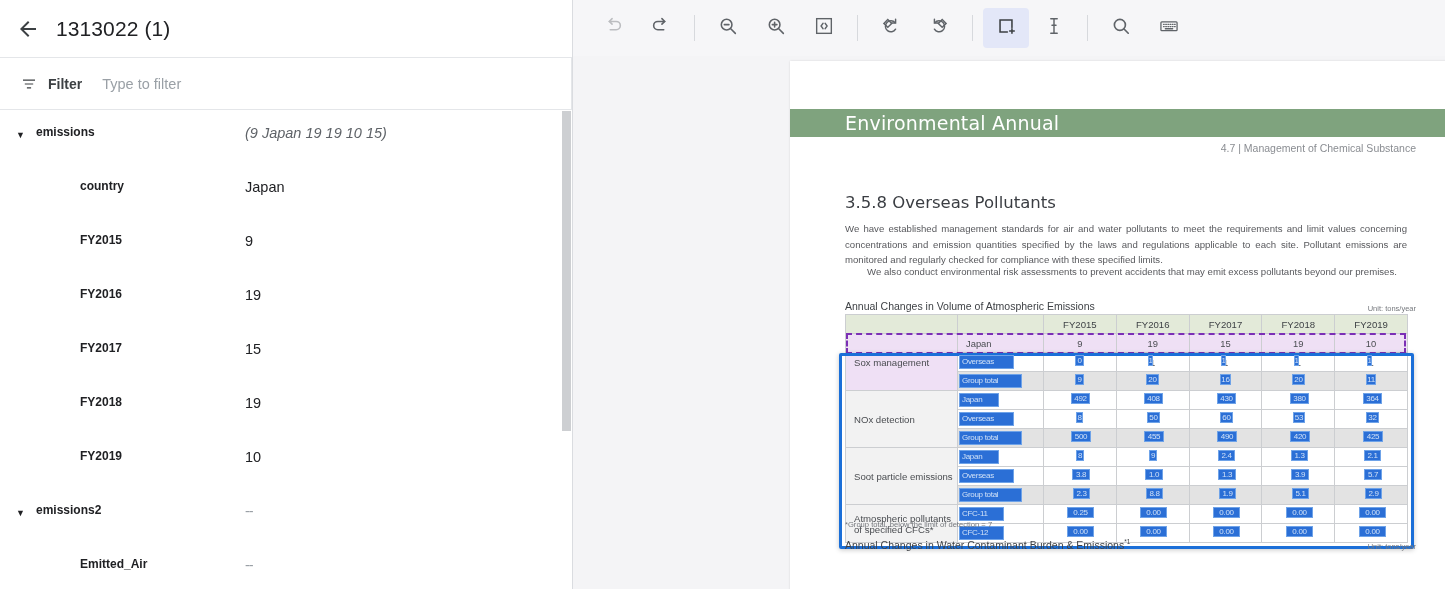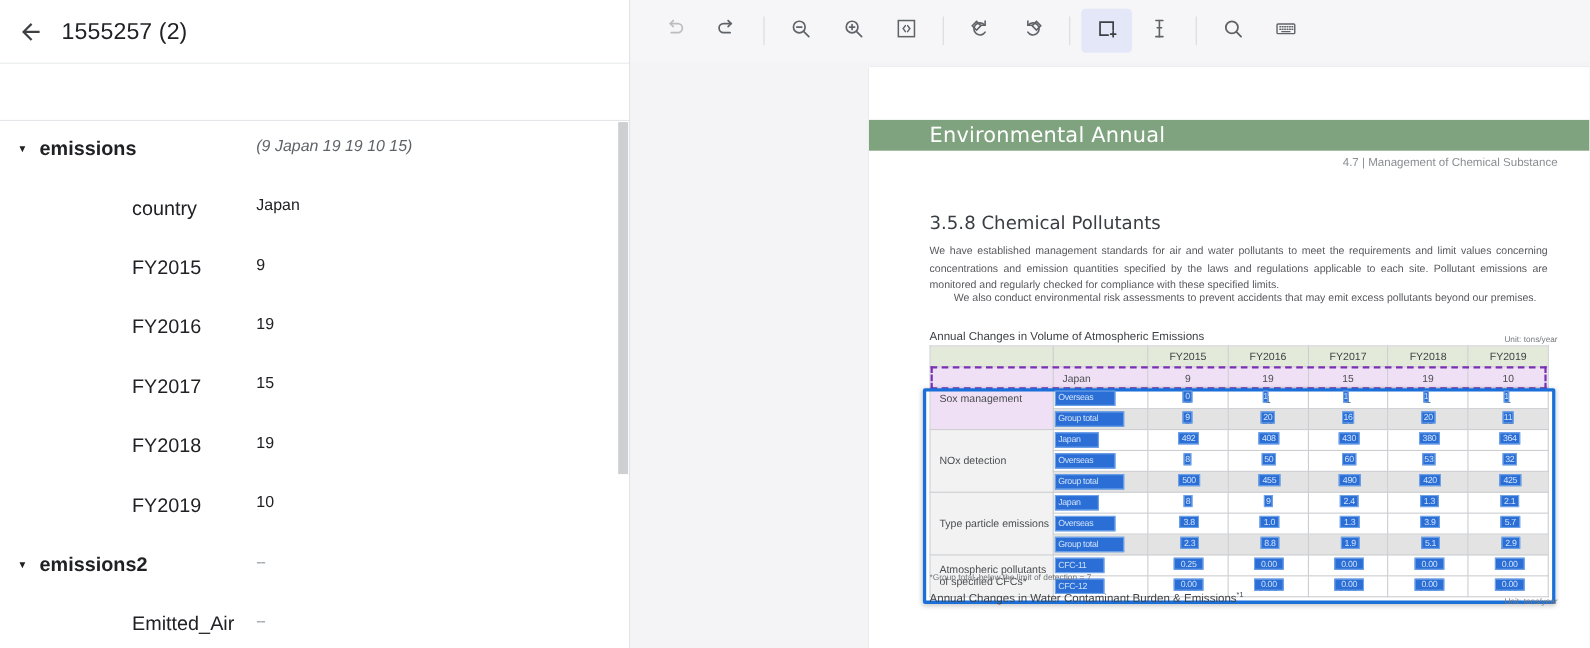--- a/index.html
+++ b/index.html
@@ -82,27 +82,27 @@
     height: 54px; padding-top: 14px;
     cursor: pointer;
   }
   .trow.group { }
   .caret {
     width: 20px; margin-left: 16px; flex: 0 0 auto;
     color: #202124; font-size: 9px; line-height: 16px;
     padding-top: 2px;
   }
   .tkey {
-    font-size: 18px; color: #202124; font-weight: bold;
+    font-size: 12px; color: #202124; font-weight: bold;
     white-space: nowrap;
   }
   .trow.group .tkey { margin-left: 0; }
-  .trow.child .tkey { margin-left: 84px; font-weight: normal; }
+  .trow.child .tkey { margin-left: 44px; font-weight: bold; }
   .tval {
-    position: absolute; left: 233px;
+    position: absolute; left: 245px;
     font-size: 14.5px; color: #202124; white-space: nowrap;
   }
   .tval.meta { color: #5f6368; font-style: italic; }
   .tval.dash { color: #9aa0a6; letter-spacing: -1px; }
   .trow-wrap { position: relative; }
 
   
   #left-scrollbar {
     position: absolute; right: 0px; top: 111px;
     width: 12px; height: 478px; background: #fff;
@@ -278,24 +278,33 @@
   <div id="left-panel">
 
     <div id="panel-header">
       <div id="back-button">
         <span>
           <svg width="24" height="24" viewBox="0 0 24 24">
             <path d="M20 11H7.8l5.6-5.6L12 4l-8 8 8 8 1.4-1.4L7.8 13H20z" fill="#3c4043"></path>
           </svg>
         </span>
       </div>
-      <div id="doc-title">1555257 (2)</div>
+      <div id="doc-title">1313022 (1)</div>
     </div>
 
     <div id="filter-bar">
+      <div id="filter-zone">
+        <span id="filter-icon">
+          <svg width="18" height="18" viewBox="0 0 24 24">
+            <path d="M4 6h16v1.6H4zM6.4 11.2h11.2v1.6H6.4zM9.2 16.4h5.6V18H9.2z" fill="#3c4043"></path>
+          </svg>
+        </span>
+        <span id="filter-label">Filter</span>
+        <input id="filter-input" type="text" placeholder="Type to filter" style="">
+      </div>
     </div>
 
     <div id="tree">
       <div class="trow-wrap">
         <div class="trow group">
             <span class="caret">▼</span>
             <span class="tkey">emissions</span>
           </div>
         <span class="tval meta" style="top:14px">(9 Japan 19 19 10 15)</span>
       </div>
@@ -462,21 +471,21 @@
     </div>
   </div>
 
   <div id="doc-area">
     <div id="page">
 
       <div id="green-band">
         <span id="band-title">Environmental Annual</span>
       </div>
       <div id="section-ref">4.7  |  Management of Chemical Substance</div>
-      <div id="sec-heading">3.5.8 Chemical Pollutants</div>
+      <div id="sec-heading">3.5.8 Overseas Pollutants</div>
       <div class="body-p" id="para2">We also conduct environmental risk assessments to prevent accidents that may emit excess pollutants beyond our premises.</div>
       <div class="body-p" id="para1">We have established management standards for air and water pollutants to meet the requirements and limit values concerning concentrations and emission quantities specified by the laws and regulations applicable to each site. Pollutant emissions are monitored and regularly checked for compliance with these specified limits.</div>
 
       <div id="tbl-caption">Annual Changes in Volume of Atmospheric Emissions</div>
       <div id="tbl-unit">Unit: tons/year</div>
 
       <table id="etable">
         <colgroup>
           <col class="c0">
             <col class="c1">
@@ -543,21 +552,21 @@
           <tr>
             <td class="sub shade">Group total</td>
             <td class="shade">500</td>
             <td class="shade">455</td>
             <td class="shade">490</td>
             <td class="shade">420</td>
             <td class="shade">425</td>
           </tr>
 
           <tr>
-            <td class="cat" rowspan="3">Type particle emissions</td>
+            <td class="cat" rowspan="3">Soot particle emissions</td>
             <td class="sub">Japan</td>
             <td class="num">8</td>
             <td class="num">9</td>
             <td class="num">2.4</td>
             <td class="num">1.3</td>
             <td class="num">2.1</td>
           </tr>
           <tr>
             <td class="sub">Overseas</td>
             <td class="num">3.8</td>

